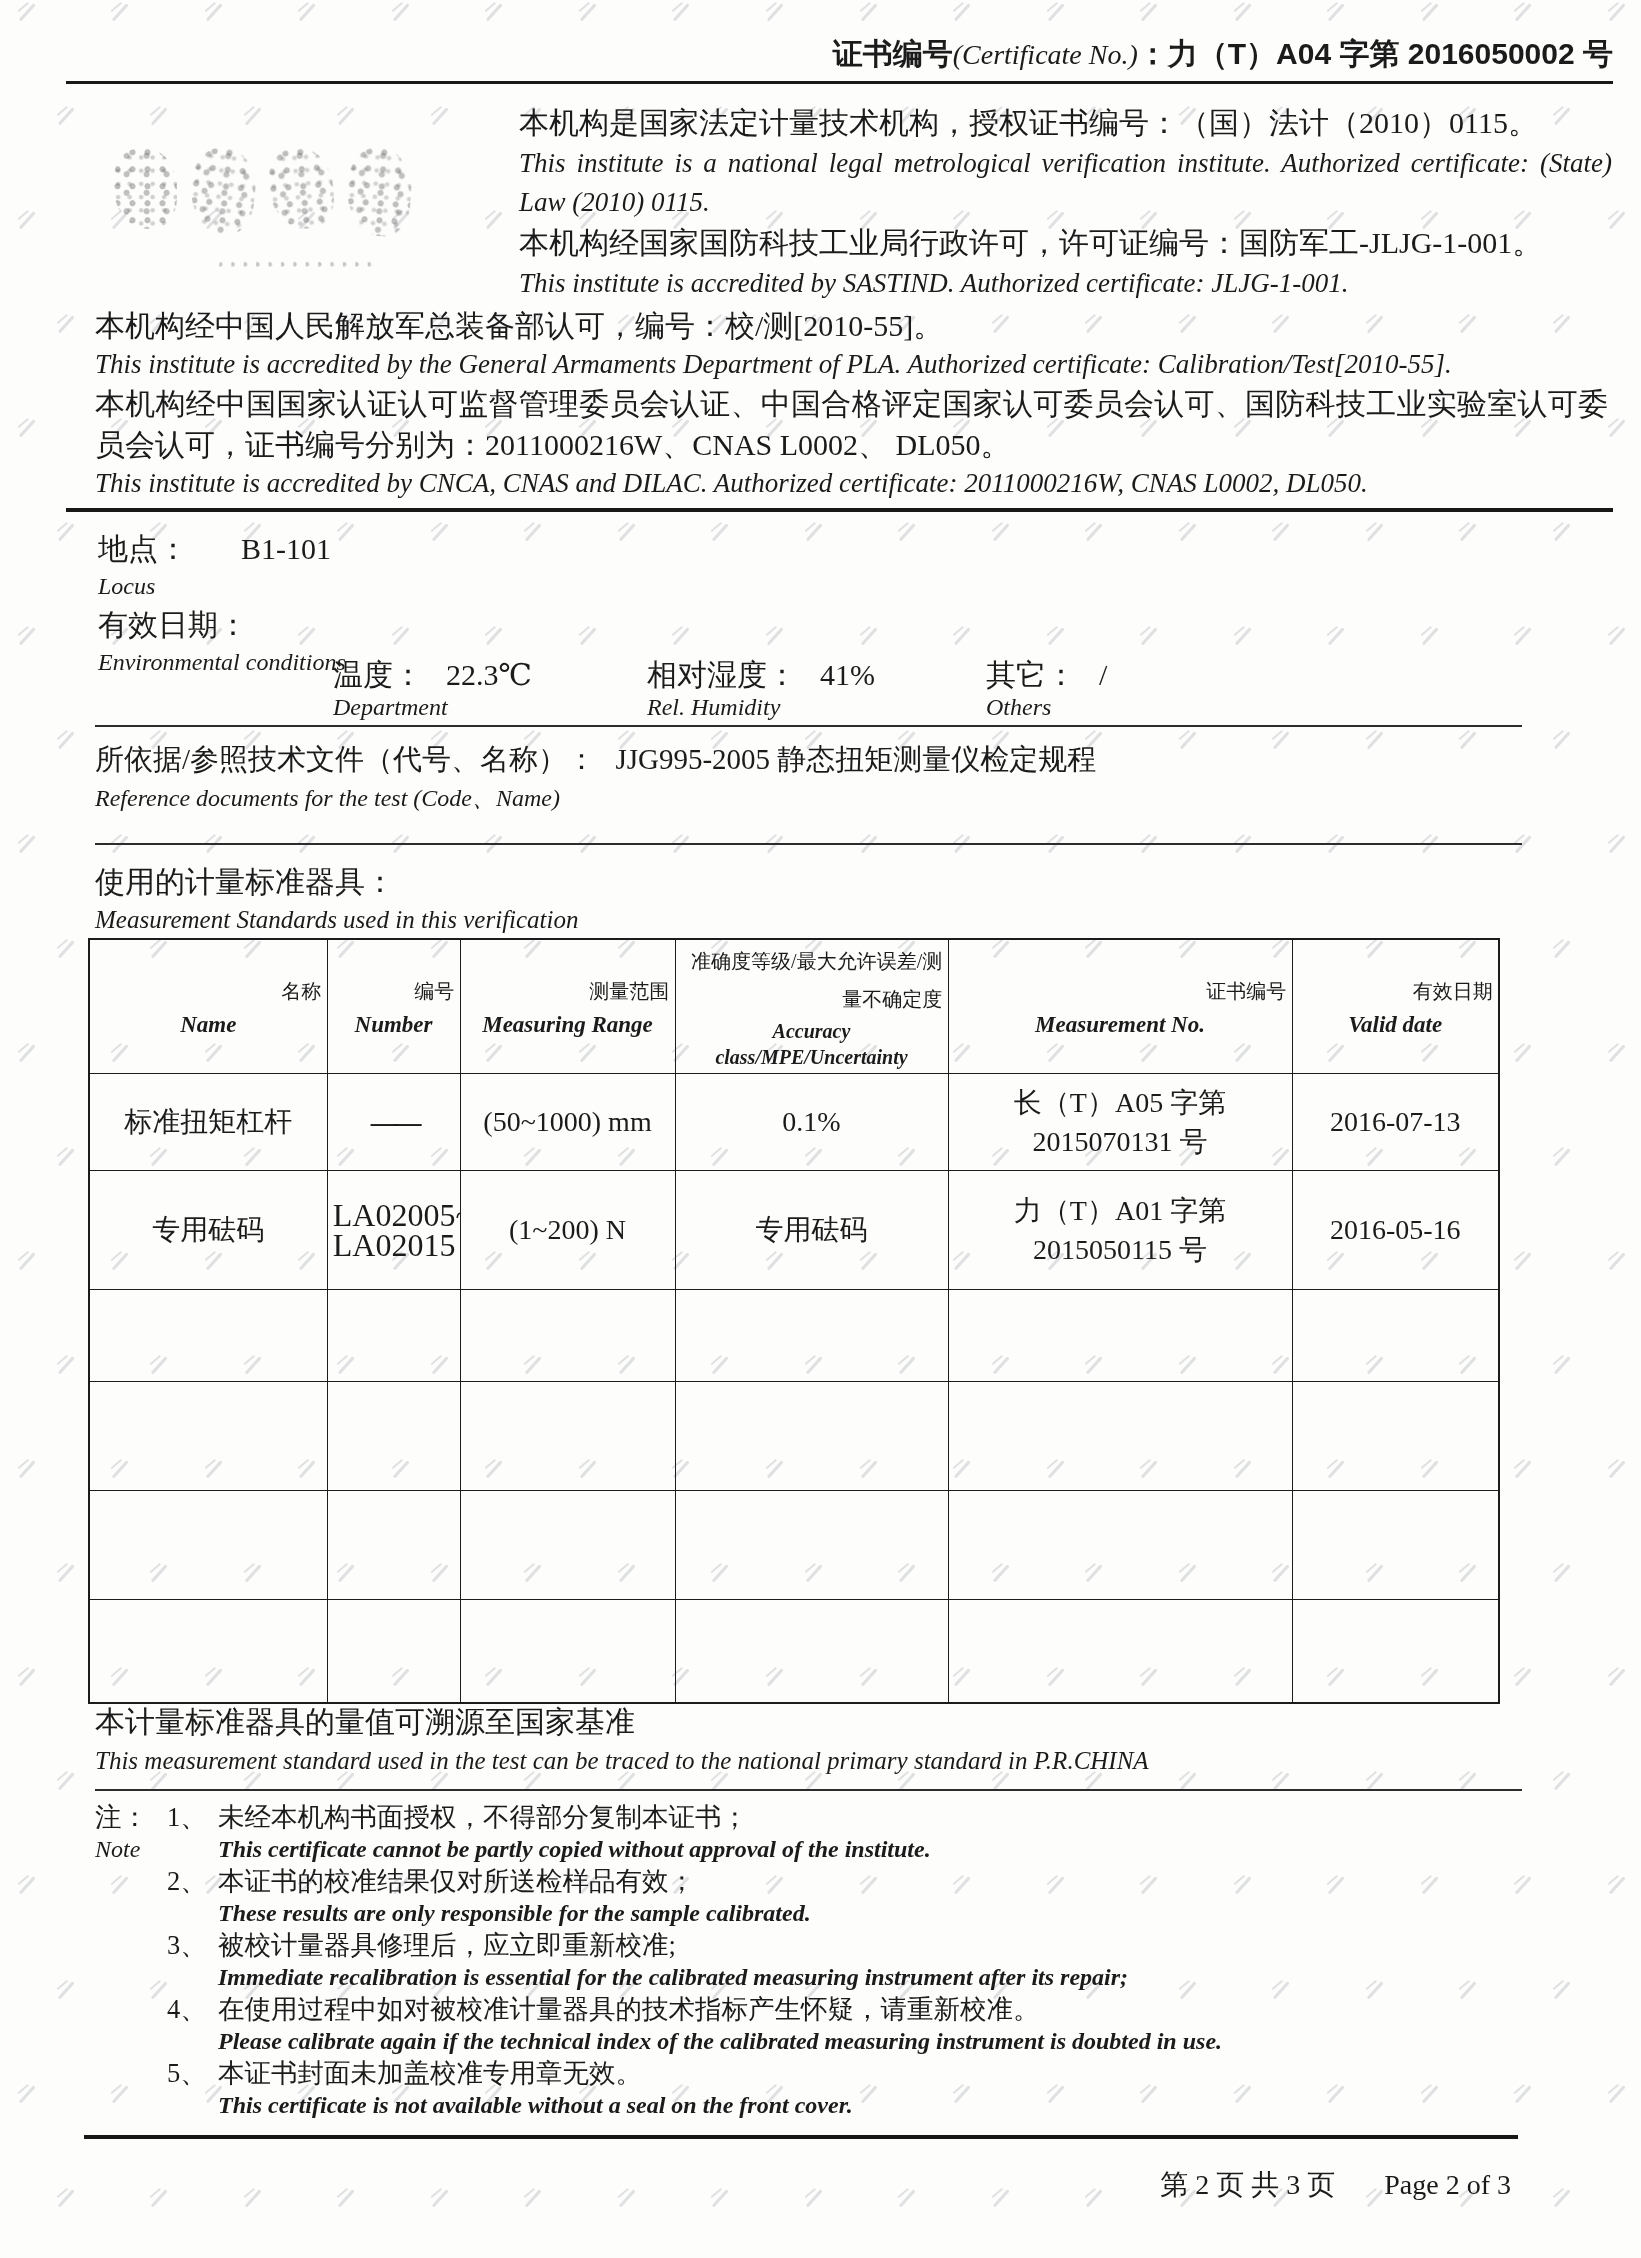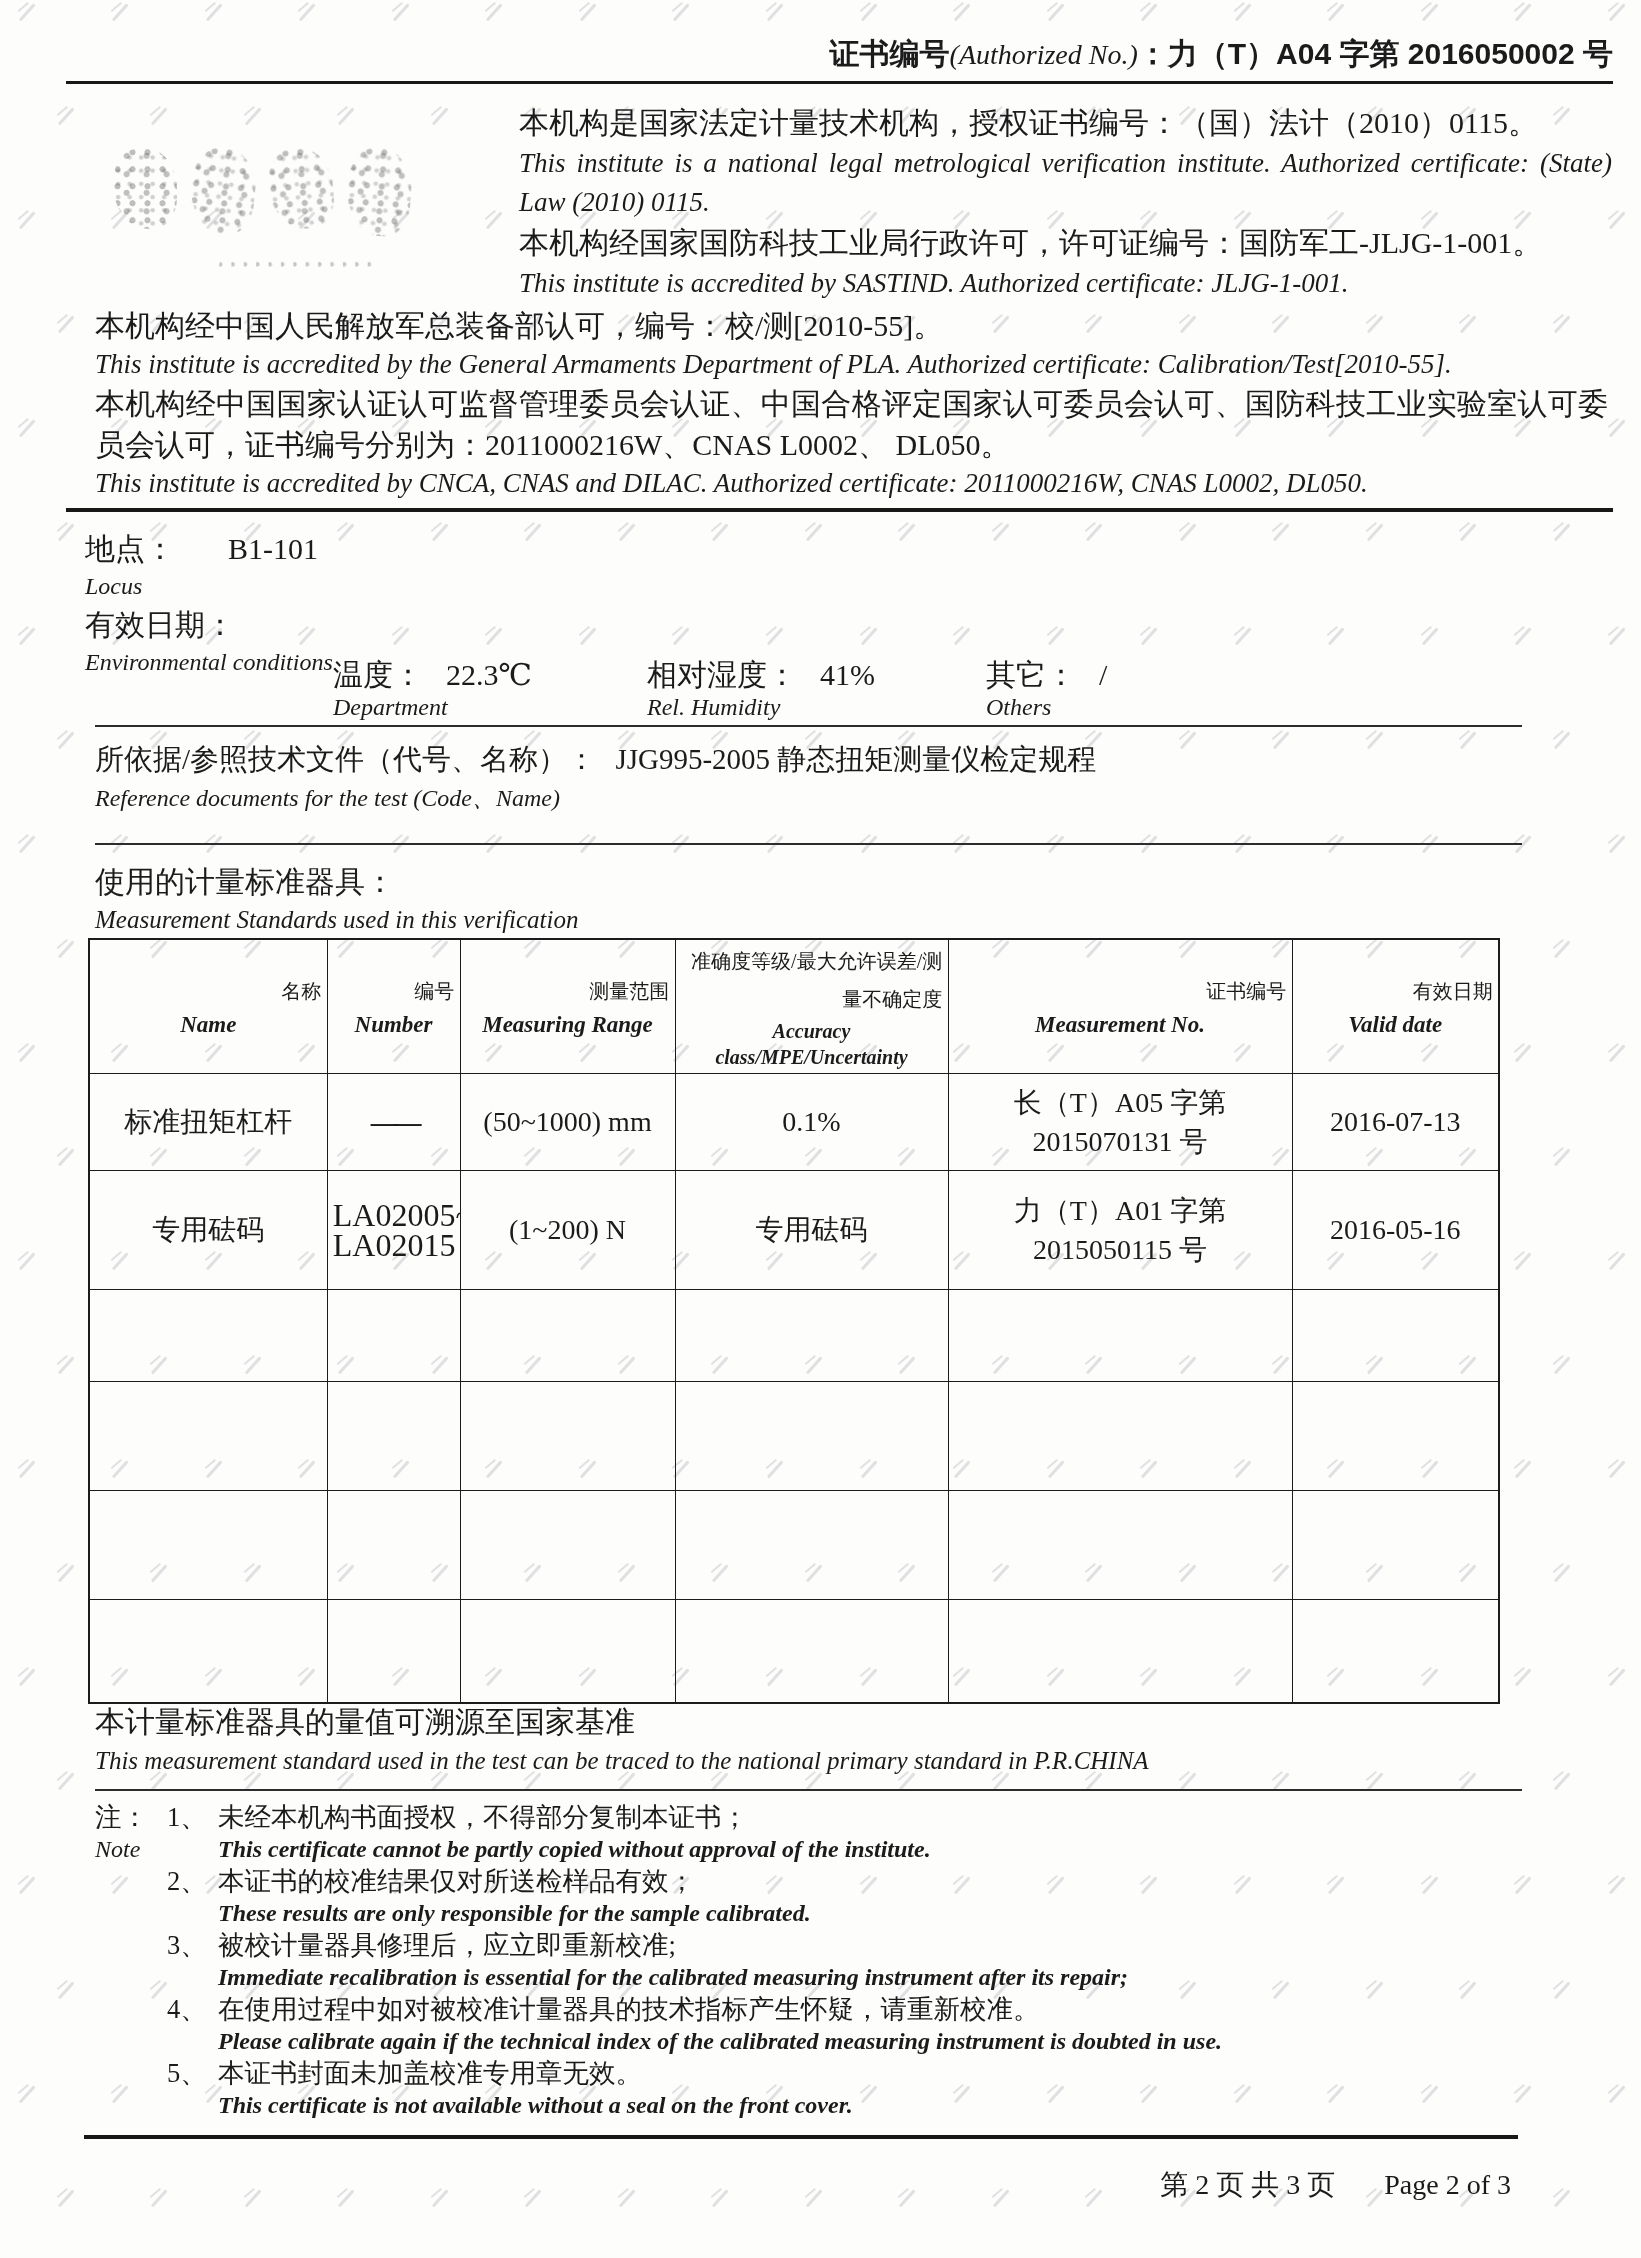--- a/index.html
+++ b/index.html
@@ -50,21 +50,21 @@
     background:radial-gradient(circle at 10% 50%, rgba(100,100,100,.45) 0 1.8px, transparent 2.6px 5.3px);
     background-size:12.4px 10.6px;filter:blur(0.5px);}
   
   .intro-text{top:102px;left:519px;right:30px;}
   .intro-text .zh{font-size:30px;line-height:42px;}
   .intro-text .en{font-size:27px;line-height:39px;text-align:justify;}
   .intro-rest{top:305px;left:95px;right:34px;}
   .intro-rest .zh{font-size:30px;line-height:41px;text-align:justify;}
   .intro-rest .en{font-size:27px;line-height:37px;}
   
-  .locus{top:528px;left:85px;}
+  .locus{top:528px;left:98px;}
   .locus .zh{font-size:30px;line-height:41px;}
   .locus .sub{font-size:24px;line-height:35px;}
   .locus .val{margin-left:53px;}
   .envvals{top:656px;left:0;right:0;height:74px;}
   .eg{position:absolute;top:0;}
   .eg .line1{font-size:30px;line-height:37px;white-space:nowrap;}
   .eg .sub{font-size:24px;line-height:28px;}
   .eg1{left:333px;} .eg2{left:647px;} .eg3{left:986px;}
   .eg .val{margin-left:23px;}
   
@@ -491,21 +491,21 @@
       <i class="wmk" style="left: 990px; top: 2197px;"></i>
       <i class="wmk" style="left: 1083px; top: 2197px;"></i>
       <i class="wmk" style="left: 1177px; top: 2197px;"></i>
       <i class="wmk" style="left: 1270px; top: 2197px;"></i>
       <i class="wmk" style="left: 1364px; top: 2197px;"></i>
       <i class="wmk" style="left: 1457px; top: 2197px;"></i>
       <i class="wmk" style="left: 1551px; top: 2197px;"></i>
     </div>
 
   <div class="cert-line abs sec">
-    <span class="hei">证书编号</span><span class="en">(Authorized No.)</span><span class="hei">：</span><span class="hei">力（T）A04 字第 2016050002 号</span>
+    <span class="hei">证书编号</span><span class="en">(Certificate No.)</span><span class="hei">：</span><span class="hei">力（T）A04 字第 2016050002 号</span>
   </div>
   <div class="rule r1 abs sec"></div>
 
   <div class="logo abs sec">
     <span class="blob b1"></span>
     <span class="blob b2"></span>
     <span class="blob b3"></span>
     <span class="blob b4"></span>
     <div class="logo-sub"></div>
   </div>

